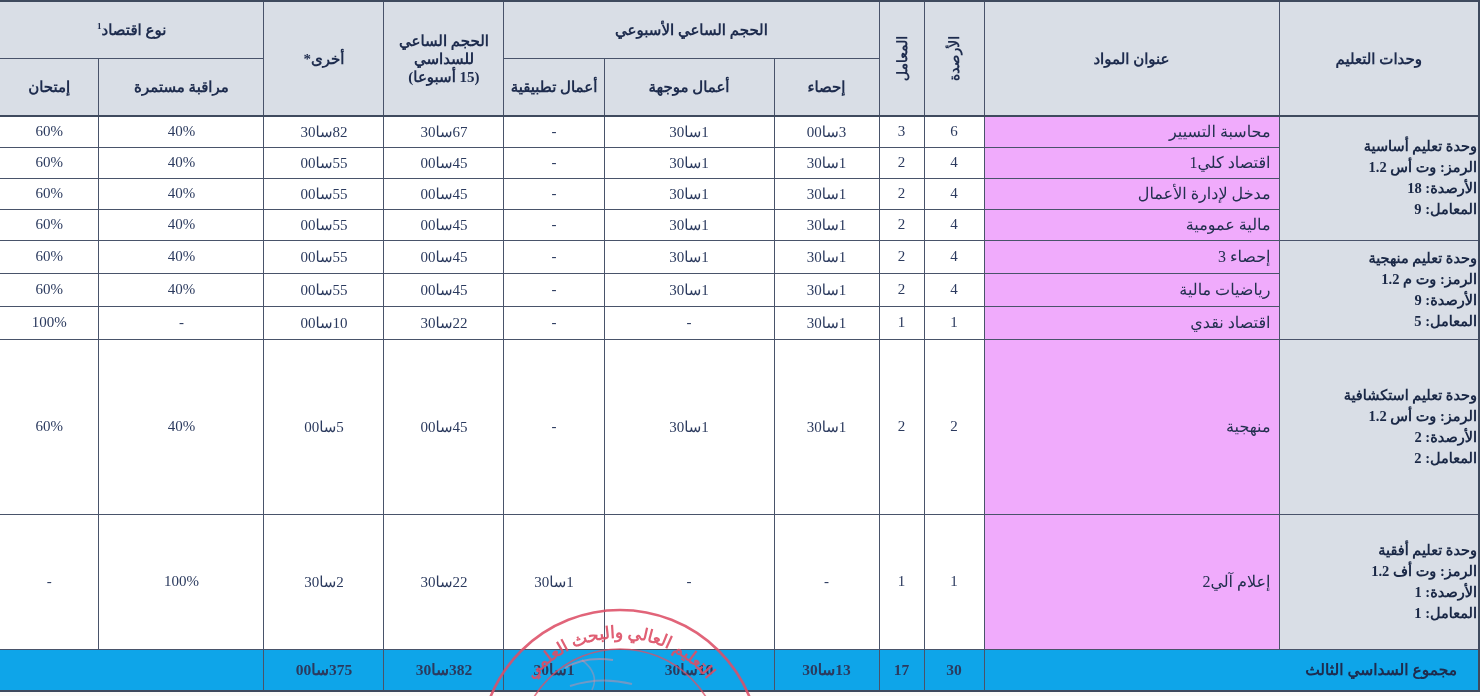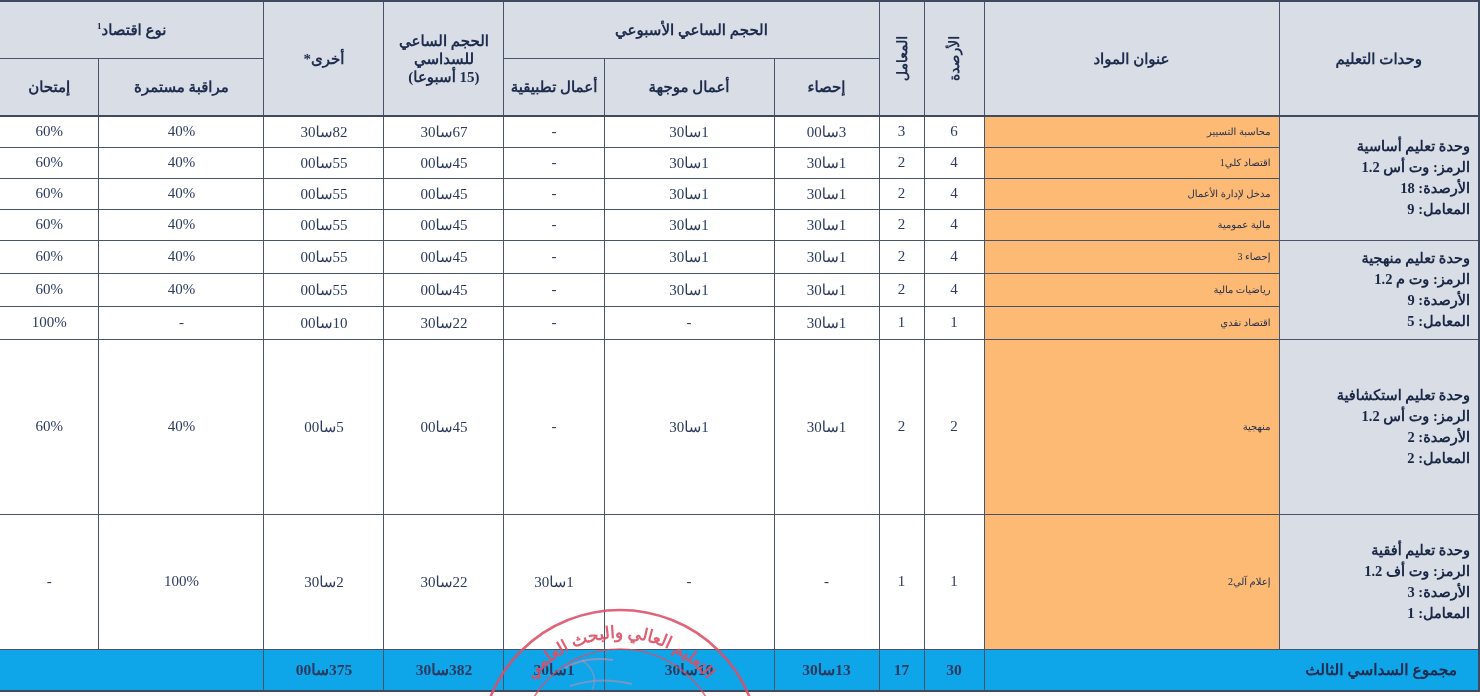--- a/index.html
+++ b/index.html
@@ -40,31 +40,31 @@
   tr.rt{height:42px;}
   td.val{
     text-align:center;
     font-size:15px;
     background:#ffffff;
     color:#2a3least;
   }
   td.val{color:#2b3a5e;}
   td.subj{
     text-align:start;
-    font-size:10px;
-    background:#fdba74;
+    font-size:16px;
+    background:#f0abfc;
     padding-right:8px;
     color:#22304f;
   }
   td.unitcell{
     background:#d9dee6;
     font-weight:bold;
     font-size:14.5px;
     text-align:start;
-    padding-right:8px;
+    padding-right:1px;
     line-height:21px;
     color:#1a2846;
   }
   th.vert{position:relative;padding:0;}
   th.vert .vtext{
     position:absolute;inset:0;
     display:flex;align-items:center;justify-content:center;
     transform:rotate(-90deg);
     white-space:nowrap;
     font-size:14px;font-weight:bold;
@@ -250,21 +250,21 @@
         <td class="val">45سا00</td>
         <td class="val">5سا00</td>
         <td class="val">40%</td>
         <td class="val">60%</td>
       </tr>
 
       <tr class="r9">
         <td class="unitcell">
           <div>وحدة تعليم أفقية</div>
           <div>الرمز: وت أف 1.2</div>
-          <div>الأرصدة: 3</div>
+          <div>الأرصدة: 1</div>
           <div>المعامل: 1</div>
         </td>
         <td class="subj">إعلام آلي2</td>
         <td class="val">1</td>
         <td class="val">1</td>
         <td class="val">-</td>
         <td class="val">-</td>
         <td class="val">1سا30</td>
         <td class="val">22سا30</td>
         <td class="val">2سا30</td>

